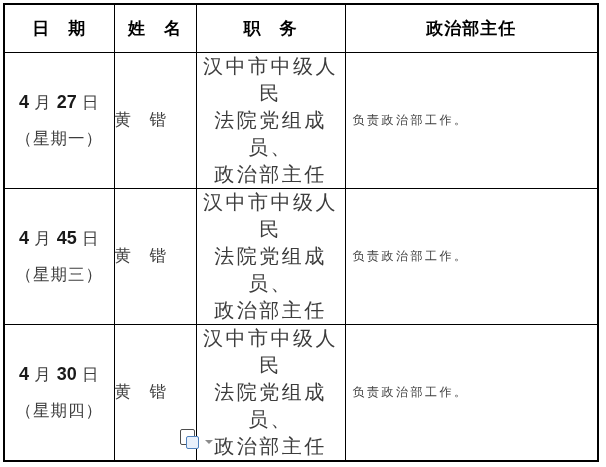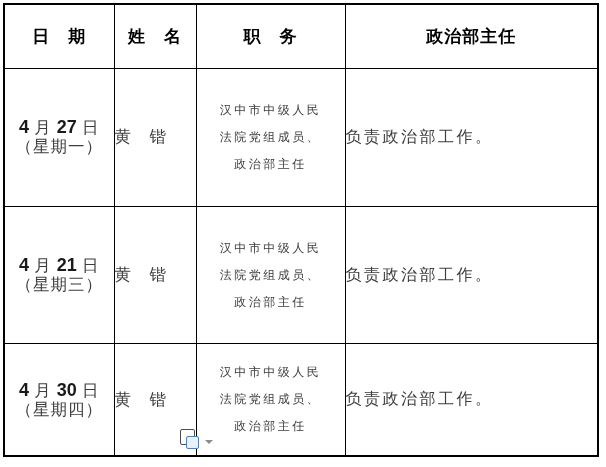--- a/index.html
+++ b/index.html
@@ -54,35 +54,36 @@
     padding: 0;
   }
   td {
     vertical-align: middle;
     color: #3d3d3d;
     font-size: 16.5px;
     padding: 0;
   }
   td.c-date-cell {
     text-align: center;
-    line-height: 19px;
+    line-height: 36px;
     letter-spacing: 1px;
   }
   td.c-name-cell {
     letter-spacing: 1px;
   }
   td.c-pos-cell {
     text-align: center;
-    font-size: 12px;
+    font-size: 20px;
     line-height: 27px;
     letter-spacing: 2.5px;
   }
   td.c-duty-cell {
     text-align: left;
-    font-size: 16px;
+    padding-left: 7px;
+    font-size: 12px;
     letter-spacing: 2.5px;
   }
   .num {
     font-family: "Liberation Sans", "DejaVu Sans", sans-serif;
     font-weight: bold;
     color: #1a1a1a;
     font-size: 18px;
     letter-spacing: 0;
   }
 
@@ -155,21 +156,21 @@
       <div>汉中市中级人民</div>
       <div>法院党组成员、</div>
       <div>政治部主任</div>
     </td>
     <td class="c-duty-cell">负责政治部工作。</td>
   </tr>
 
 
   <tr class="row-3">
     <td class="c-date-cell">
-      <div><span class="num">4</span> 月 <span class="num">21</span> 日</div>
+      <div><span class="num">4</span> 月 <span class="num">45</span> 日</div>
       <div>（星期三）</div>
     </td>
     <td class="c-name-cell">黄　锴</td>
     <td class="c-pos-cell">
       <div>汉中市中级人民</div>
       <div>法院党组成员、</div>
       <div>政治部主任</div>
     </td>
     <td class="c-duty-cell">负责政治部工作。</td>
   </tr>

